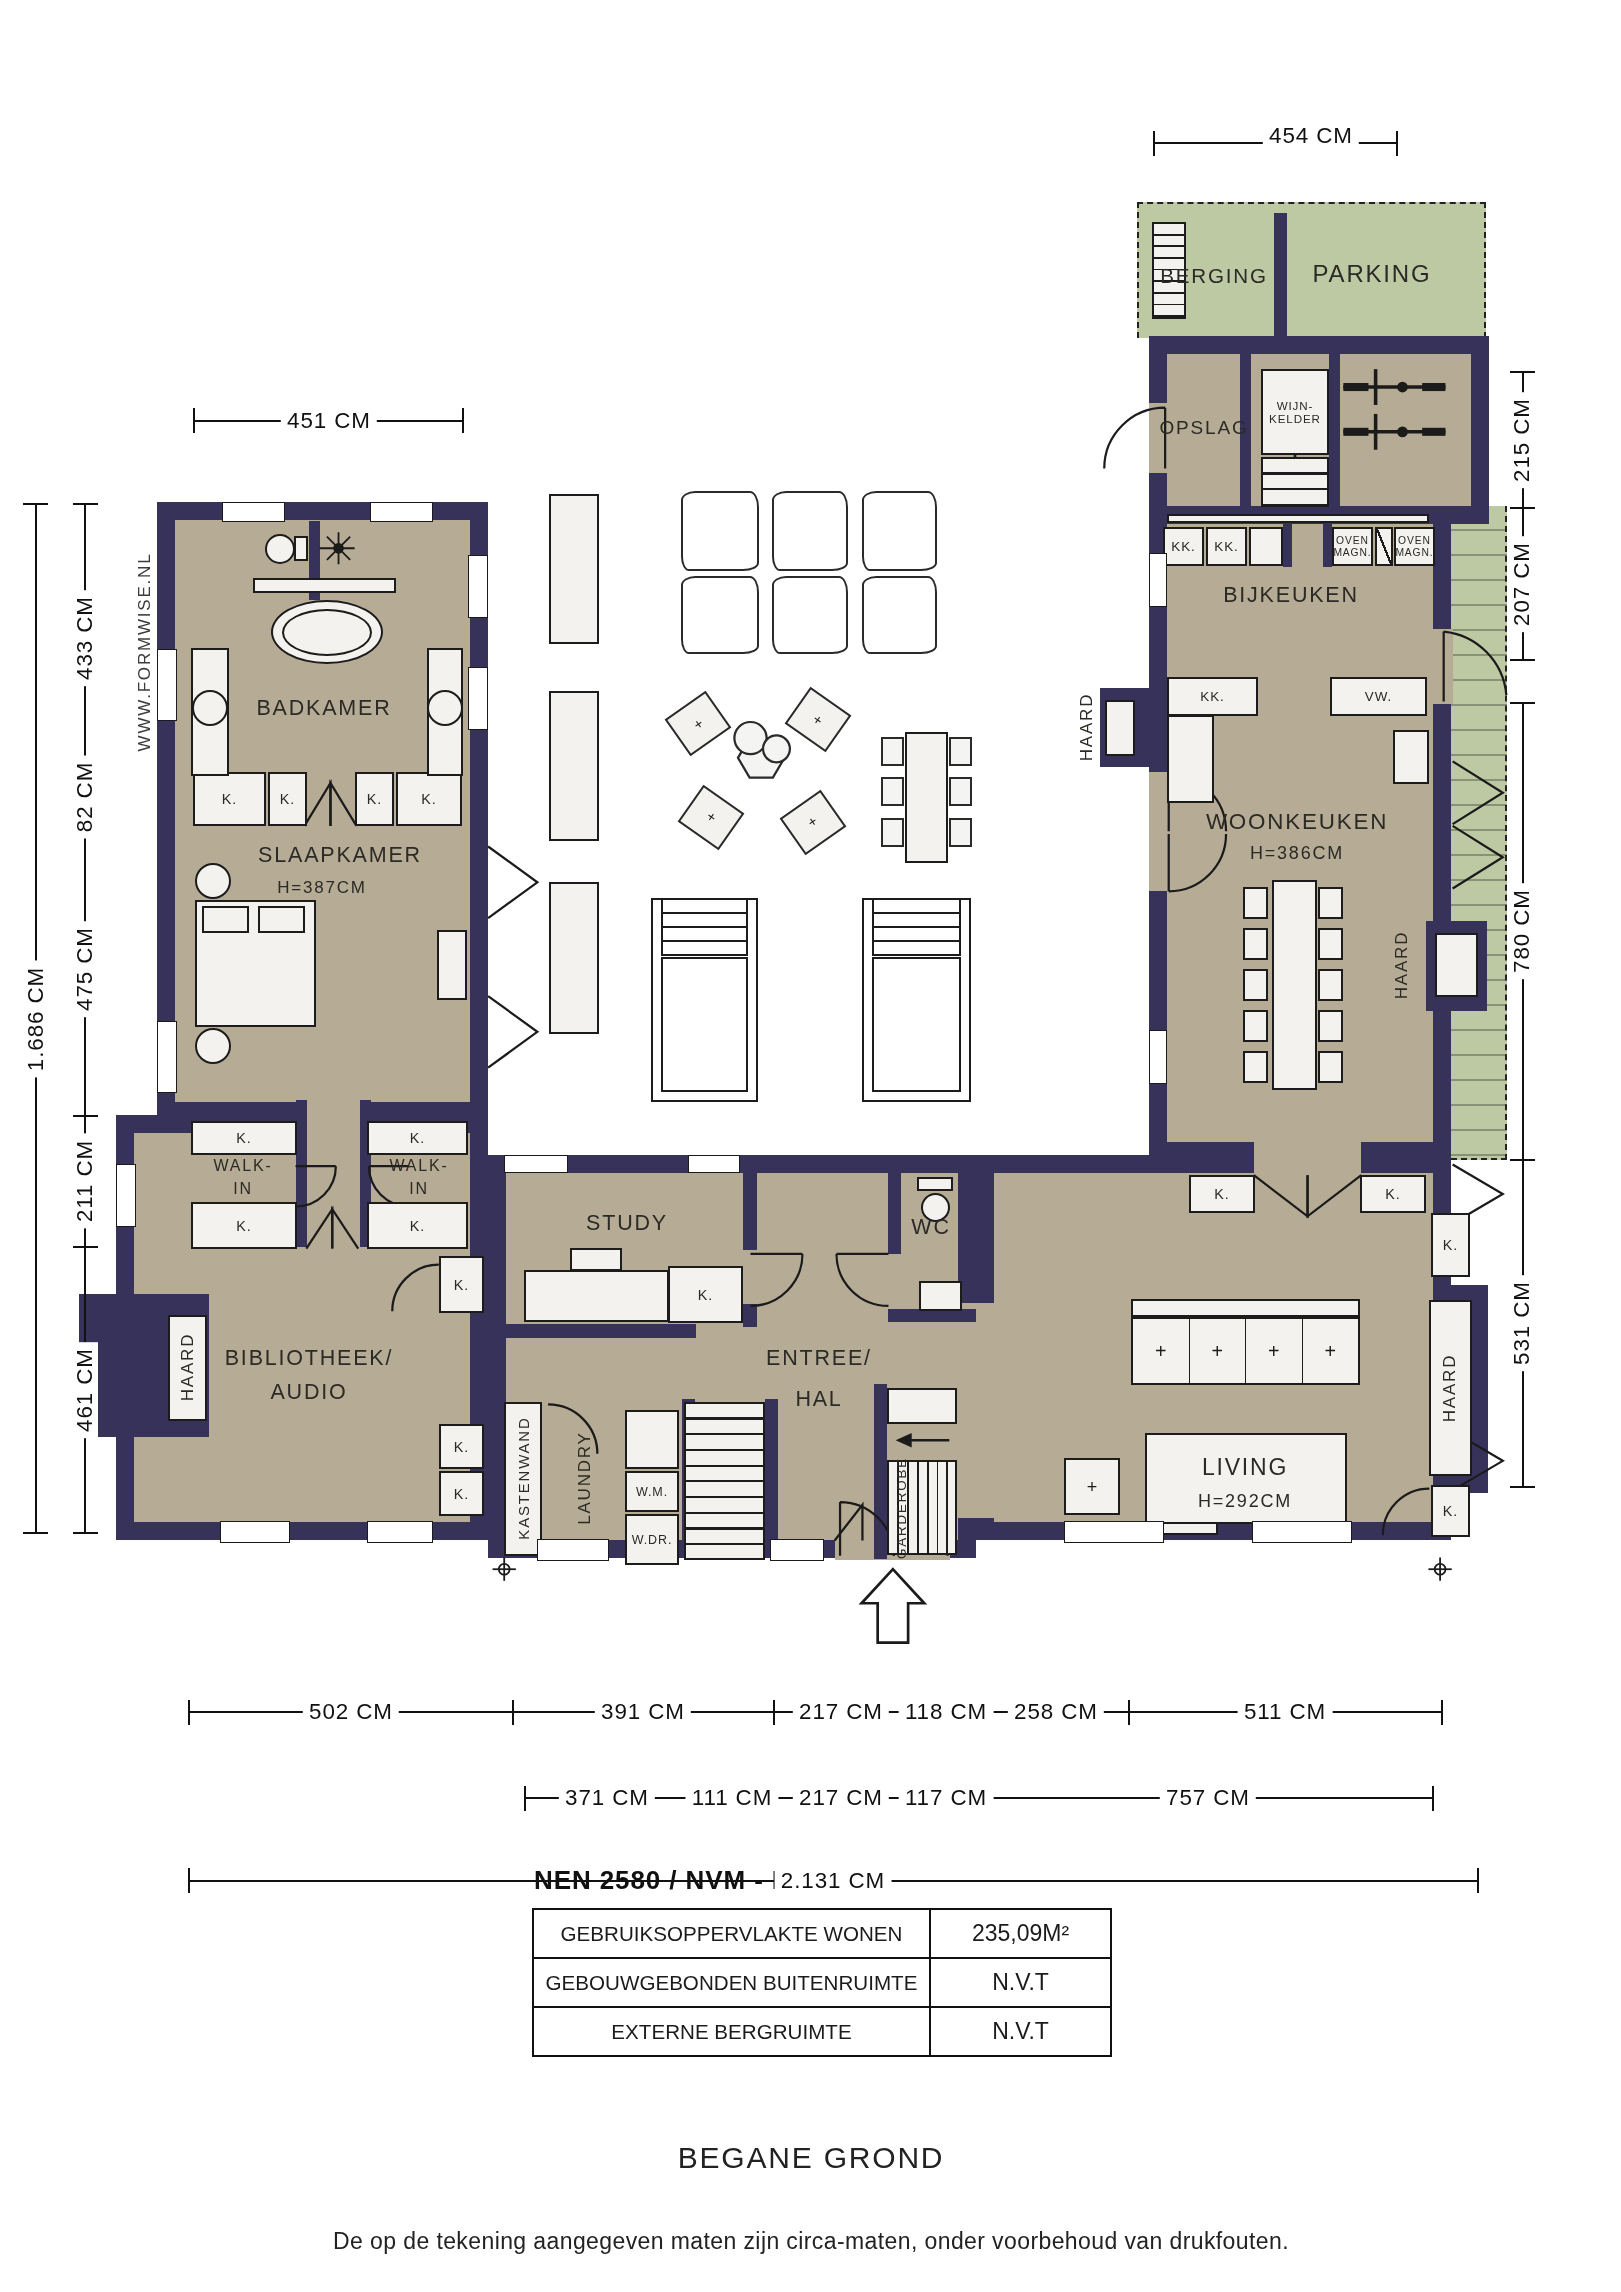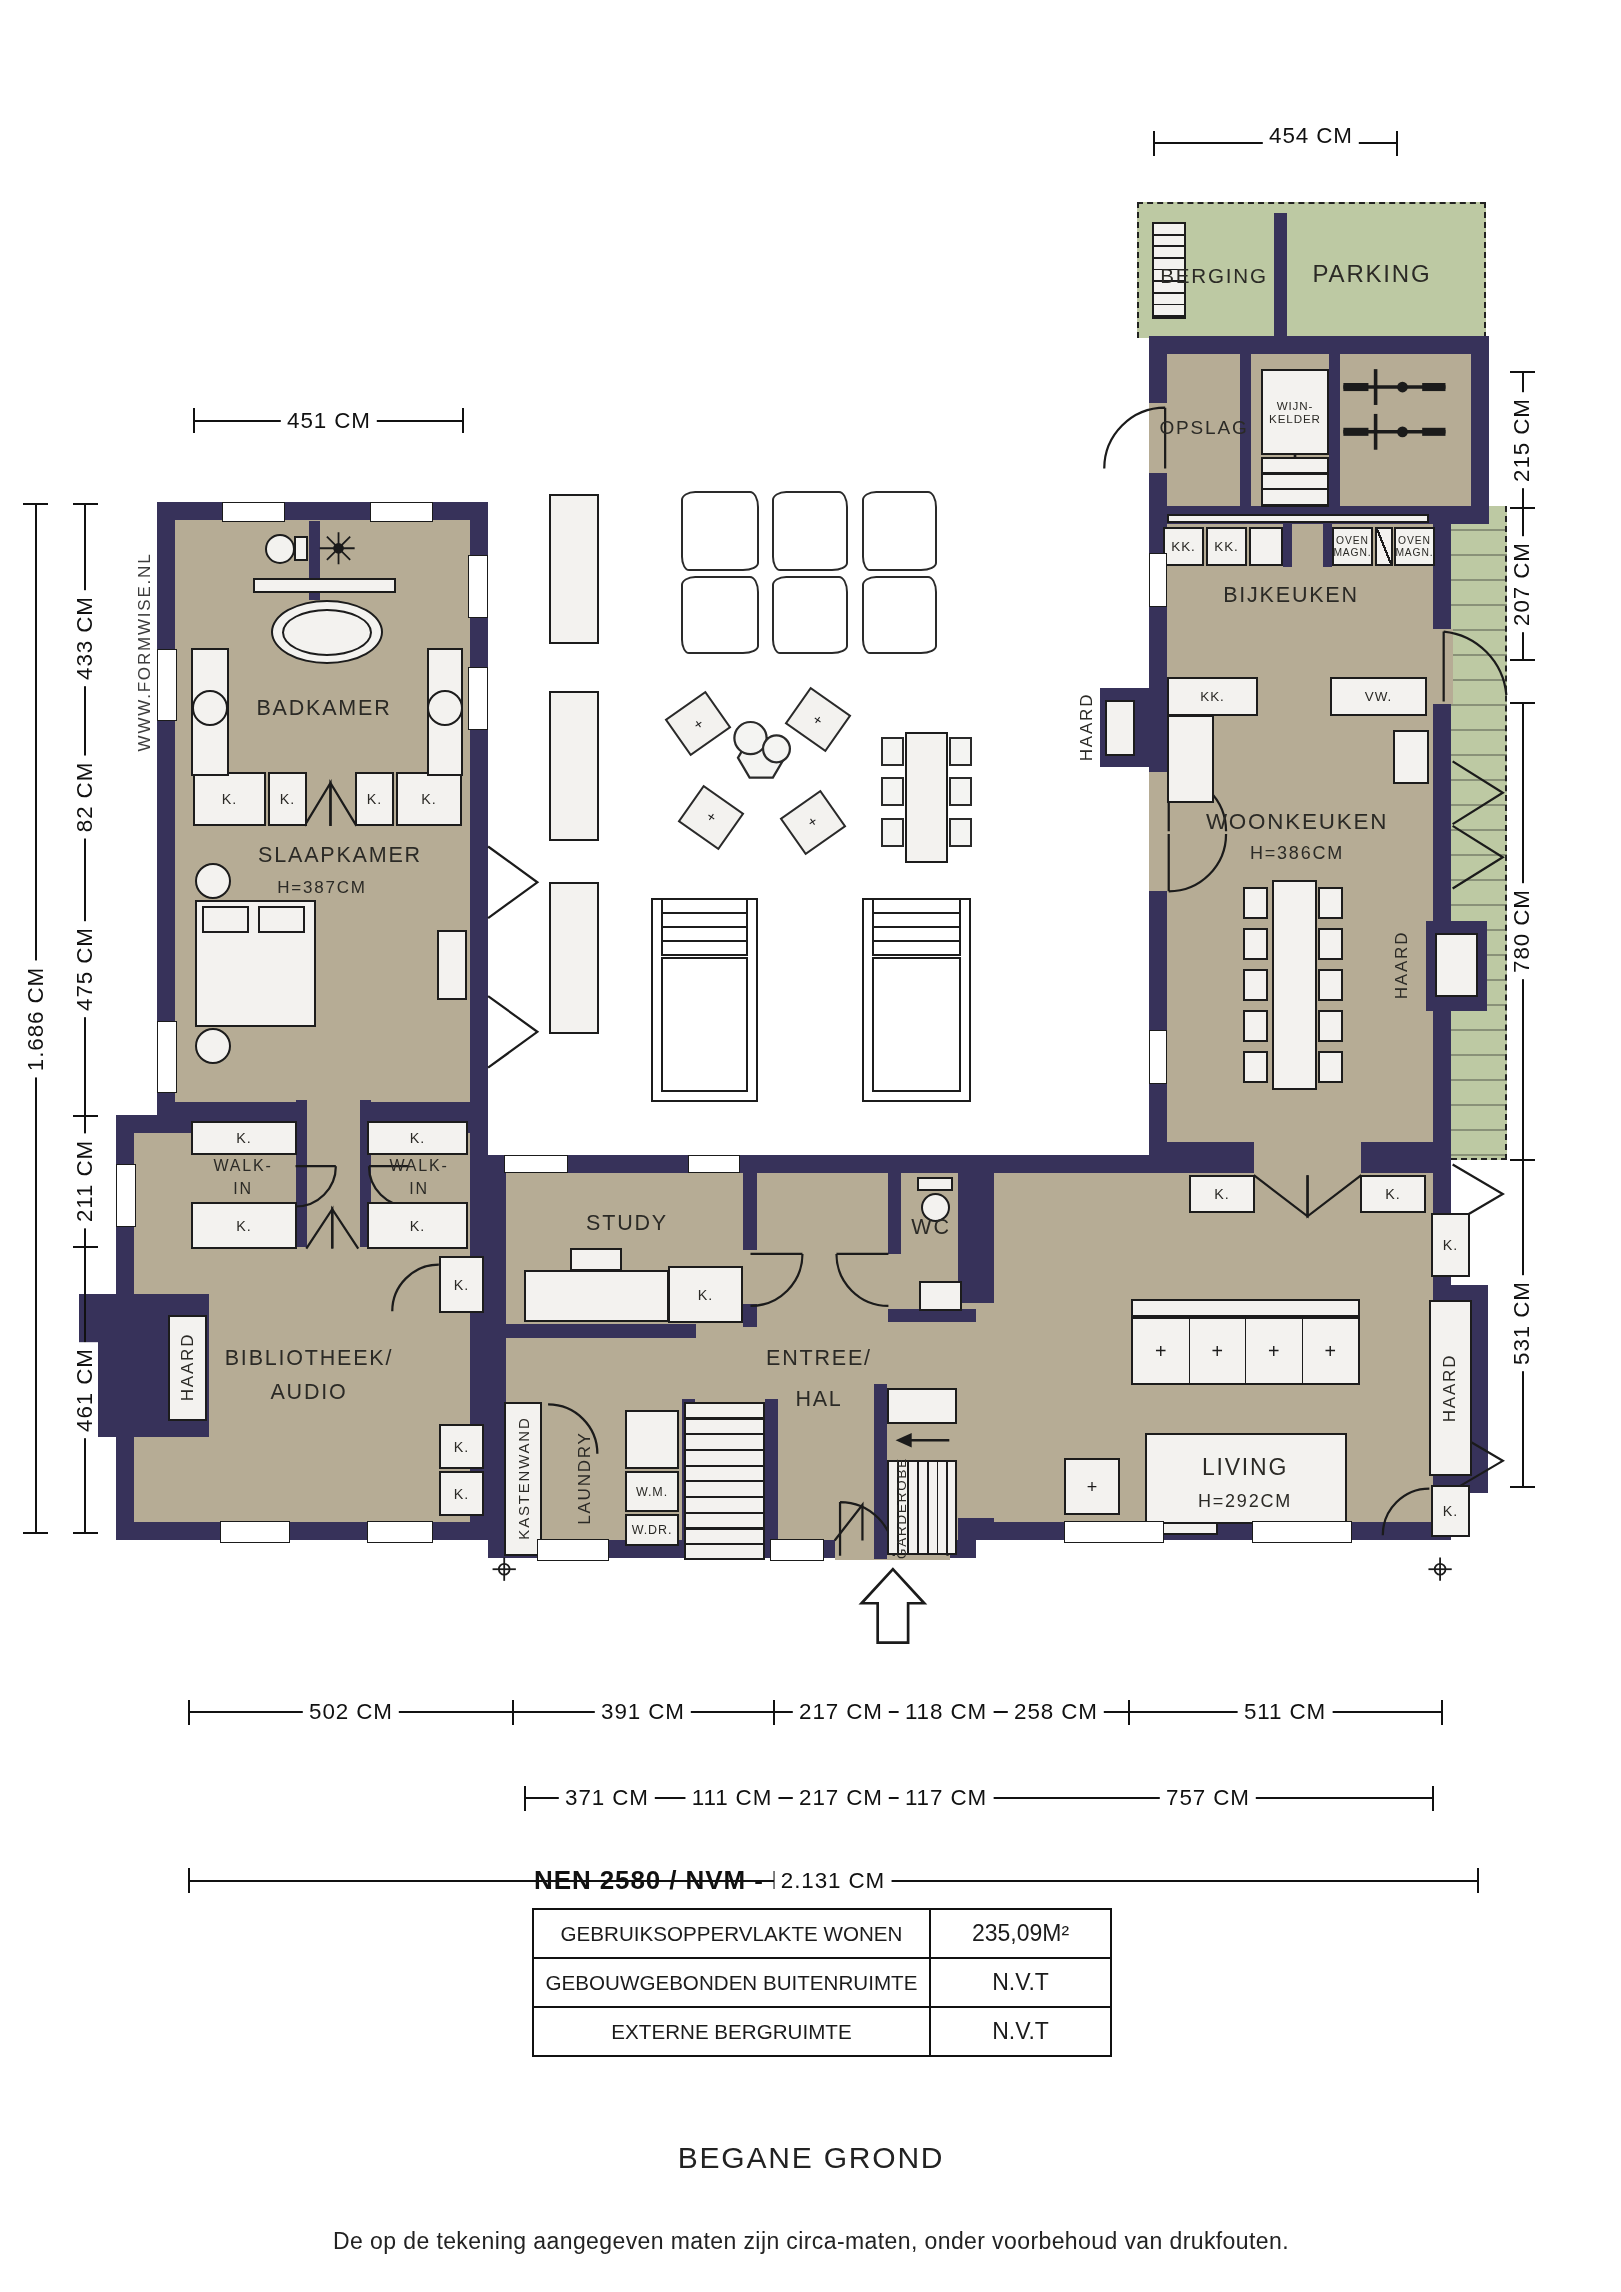--- a/index.html
+++ b/index.html
@@ -305,21 +305,21 @@
       <span style="font-size: 13.4px; letter-spacing: 0.9px;">KK.</span>
     </div>
     <div class="fix" style="position: absolute; left: 1330px; top: 677px; width: 97px; height: 39px;">
       <span style="font-size: 13.4px; letter-spacing: 0.9px;">VW.</span>
     </div>
     <div class="fix" style="position: absolute; left: 1167px; top: 514px; width: 262px; height: 9px;"></div>
     <div class="fix" style="position: absolute; left: 625px; top: 1410px; width: 54px; height: 59px;"></div>
     <div class="fix" style="position: absolute; left: 625px; top: 1471px; width: 54px; height: 41px;">
       <span style="font-size: 12.5px; letter-spacing: 0.9px;">W.M.</span>
     </div>
-    <div class="fix" style="position: absolute; left: 625px; top: 1514px; width: 54px; height: 32px;">
+    <div class="fix" style="position: absolute; left: 625px; top: 1514px; width: 54px; height: 51px;">
       <span style="font-size: 12.5px; letter-spacing: 0.9px;">W.DR.</span>
     </div>
     <div class="fix" style="position: absolute; left: 1261px; top: 369px; width: 68px; height: 86px;">
       <span style="font-size: 11.6px; letter-spacing: 0.9px;">WIJN-</span>
       <span style="font-size: 11.6px; letter-spacing: 0.9px;">KELDER</span>
     </div>
     <div class="fix steps" style="position: absolute; left: 1261px; top: 457px; width: 68px; height: 50px;"></div>
     <div class="fix ellipse" style="position: absolute; left: 271px; top: 600px; width: 112px; height: 64px;"></div>
     <div class="fix ellipse" style="position: absolute; left: 282px; top: 609px; width: 90px; height: 47px;"></div>
     <div class="fix" style="position: absolute; left: 253px; top: 578px; width: 143px; height: 15px;"></div>

